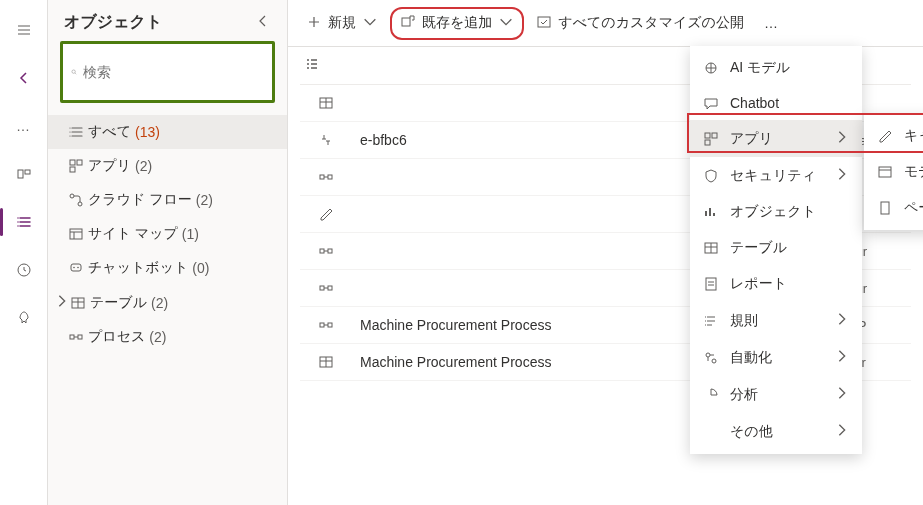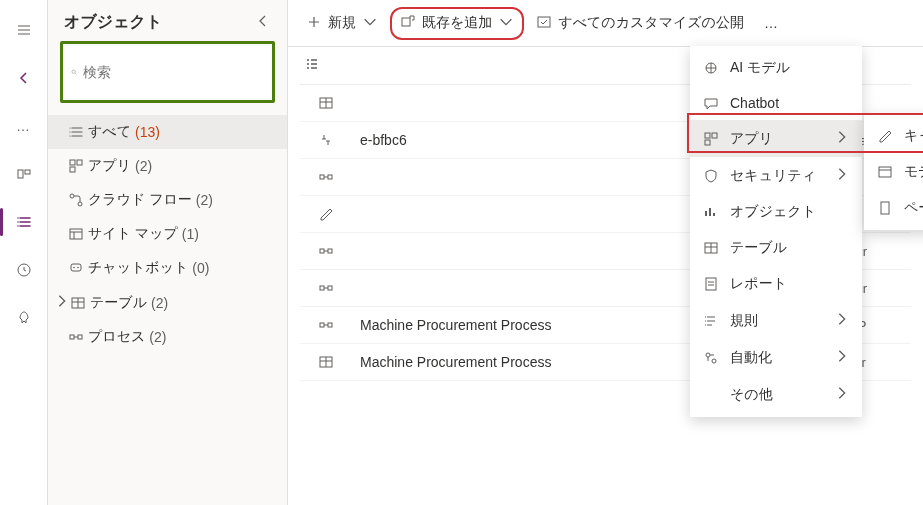--- a/index.html
+++ b/index.html
@@ -592,20 +592,31 @@
               <circle cx="11" cy="11" r="2" stroke="currentColor" fill="none"></circle>
               <path d="M7 5h4M5 7v4" stroke="currentColor" fill="none"></path>
             </svg>
           </span>
         <span class="mlabel">自動化</span>
         <span class="mchev"><svg viewBox="0 0 12 12" width="10" height="10">
               <path d="M4 2l4 4-4 4" stroke="currentColor" fill="none"></path>
             </svg></span>
       </div>
       <div class="menu-item">
+        <span class="micon">
+            <svg viewBox="0 0 16 16">
+              <path d="M8 2a6 6 0 016 6M8 2v6h6" stroke="currentColor" fill="none"></path>
+            </svg>
+          </span>
+        <span class="mlabel">分析</span>
+        <span class="mchev"><svg viewBox="0 0 12 12" width="10" height="10">
+              <path d="M4 2l4 4-4 4" stroke="currentColor" fill="none"></path>
+            </svg></span>
+      </div>
+      <div class="menu-item">
         <span class="micon"></span>
         <span class="mlabel">その他</span>
         <span class="mchev"><svg viewBox="0 0 12 12" width="10" height="10">
               <path d="M4 2l4 4-4 4" stroke="currentColor" fill="none"></path>
             </svg></span>
       </div>
     </div>
 
     <div class="menu menu-sub">
       <div class="menu-item">

